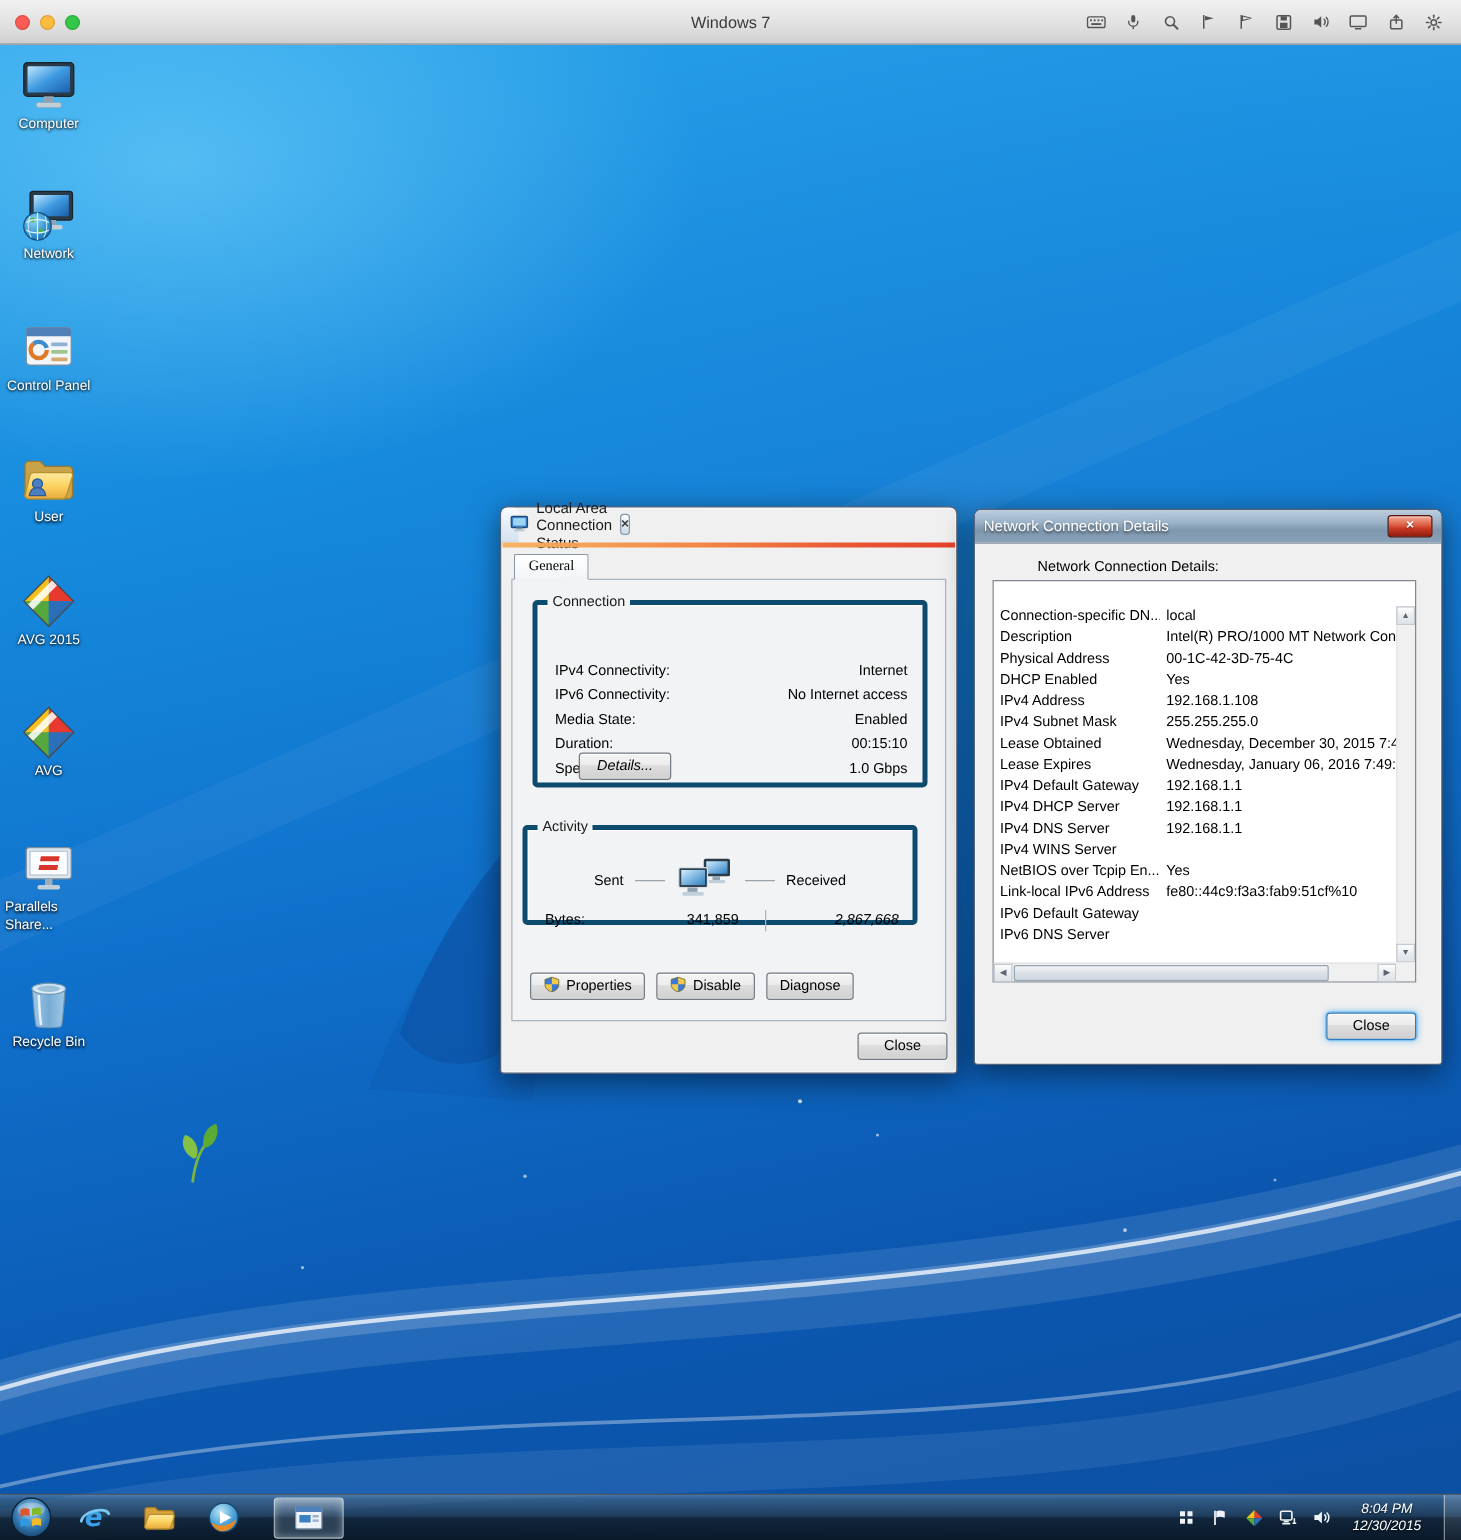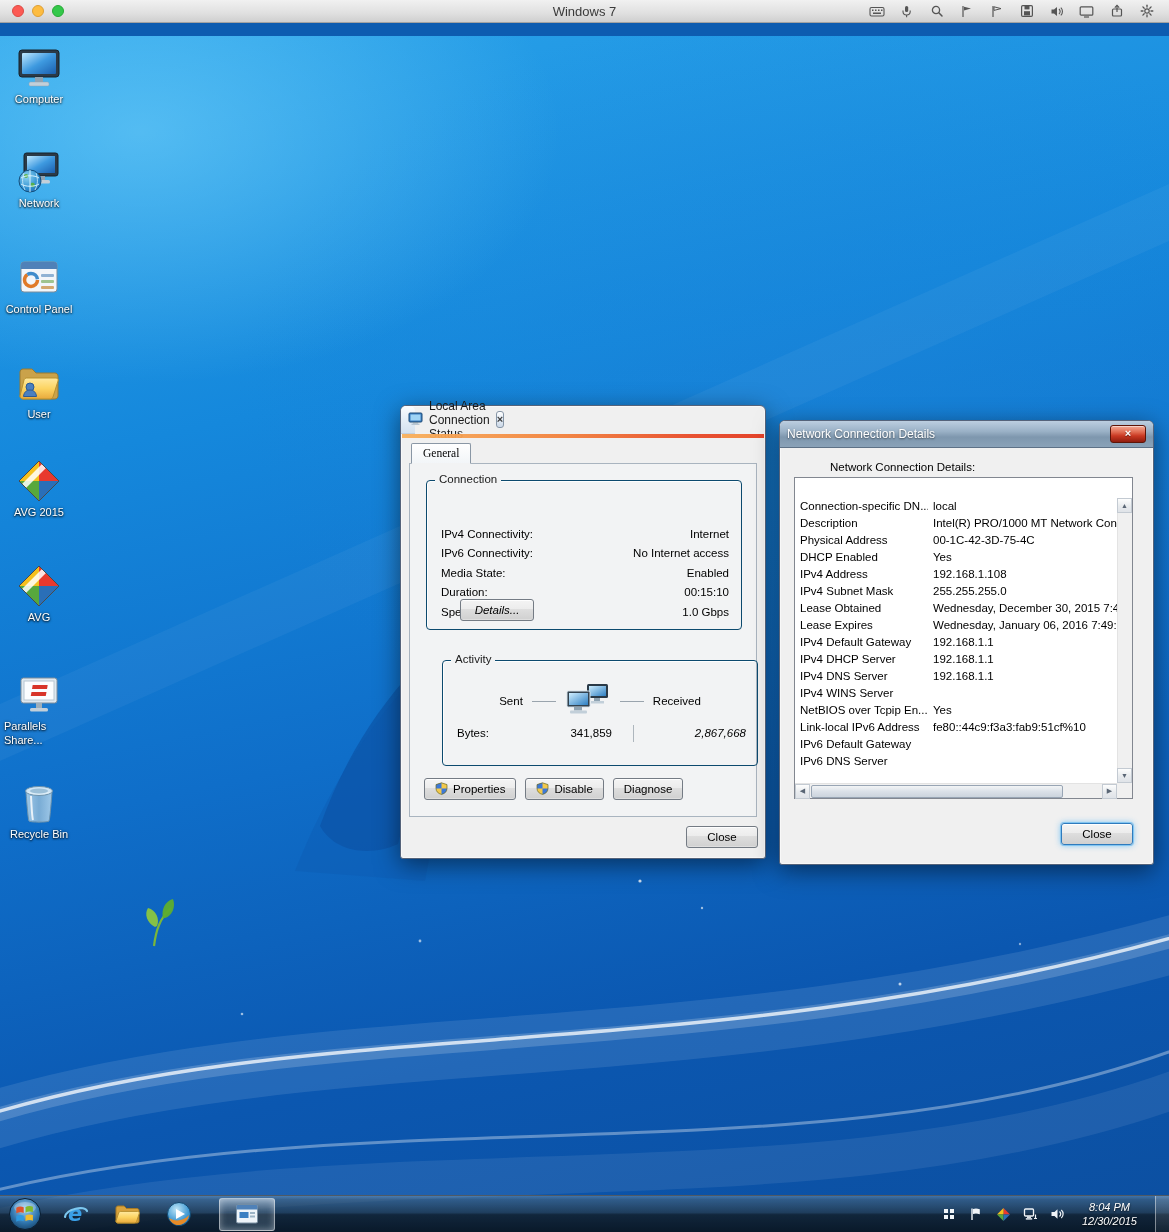--- a/index.html
+++ b/index.html
@@ -1,21 +1,21 @@
 <!DOCTYPE html>
 <html><head>
 <meta charset="utf-8">
 <style>
   * { margin:0; padding:0; box-sizing:border-box; }
   html,body { width:1169px; height:1232px; }
   body { font-family:"Liberation Sans","DejaVu Sans",sans-serif; background:#000; }
   #screen { position:relative; width:1169px; height:1232px; overflow:hidden; background:#0d5cb0; }
 
   
-  .macbar { position:absolute; top:0; left:0; right:0; height:23px; z-index:80;
+  .macbar { position:absolute; top:0; left:0; right:0; height:36px; z-index:80;
     background:linear-gradient(#f1f1f1,#e0e0e0 60%,#cfcfcf);
     border-bottom:1px solid #a2a2a2; display:flex; align-items:center; }
   .traffic { display:flex; gap:8px; margin-left:12px; z-index:2; }
   .light { width:12px; height:12px; border-radius:50%; }
   .light.red { background:#fc5a54; border:1px solid #dd4a43; }
   .light.yellow { background:#fdbc40; border:1px solid #de9f34; }
   .light.green { background:#34c84a; border:1px solid #27aa35; }
   .mac-title { position:absolute; left:0; right:0; text-align:center; font-size:13px; color:#3a3a3a; }
   .mac-icons { margin-left:auto; display:flex; align-items:center; gap:13px; padding-right:14px; z-index:2; }
   .mac-icons .mi { display:flex; align-items:center; justify-content:center; width:17px; height:16px; }
@@ -58,21 +58,21 @@
   .attention-strip { position:absolute; top:28px; left:1px; right:1px; height:4px;
     background:linear-gradient(90deg,#f8b05c,#f2803c 45%,#e84a28 80%,#e33a20); opacity:.95; }
 
   
   .tabstrip { position:absolute; top:37px; left:10px; height:21px; display:flex; z-index:2;font-family:Liberation Serif, serif; }
   .tab.selected { background:linear-gradient(#ffffff,#f2f5f8); border:1px solid #8a97a5;
     border-bottom:1px solid #f2f3f4; border-radius:2px 2px 0 0; padding:3px 11px 2px; font-size:11.5px; }
   .tabpage { position:absolute; left:8px; top:57px; width:348px; height:354px;
     border:1px solid #a9b4bf; background:#f2f3f4; }
 
-  .groupbox { position:absolute; border:1px solid #0c4a6e; border-radius:4px;
+  .groupbox { position:absolute; border:4px solid #0c4a6e; border-radius:4px;
     box-shadow:inset 1px 1px 0 rgba(255,255,255,.9); }
   .gb-label { position:absolute; top:-8px; left:8px; padding:0 4px; background:#f2f3f4;
     font-size:11.5px; color:#1a1a1a; }
 
   .conn-rows { position:absolute; top:20px; left:14px; right:12px;margin-top:23px; }
   .conn-row { display:flex; justify-content:space-between; align-items:center; height:19.5px; }
 
   .w7-btn { display:inline-flex; align-items:center; justify-content:center; gap:5px;
     height:22px; padding:0 10px; font-family:inherit; font-size:11.5px; color:#000; cursor:default;
     background:linear-gradient(#f4f4f4,#ececec 45%,#dedede 46%,#d0d0d0);
@@ -456,21 +456,21 @@
               <div class="conn-row">
                 <span>Speed:</span>
                 <span>1.0 Gbps</span>
               </div>
             </div>
           <button class="w7-btn details-btn">
             <span>Details...</span>
           </button>
         </div>
 
-        <div class="groupbox" style="left:32px; top:196px; width:316px; height:106px;">
+        <div class="groupbox" style="left:8px; top:196px; width:316px; height:80px;">
           <span class="gb-label">Activity</span>
           <div class="act-row">
             <span>Sent</span>
             <span class="act-dash"></span>
             <span><svg width="46" height="34" viewBox="0 0 46 34">
                   <defs>
                     <linearGradient id="gact" x1="0" y1="0" x2="1" y2="1">
                       <stop offset="0" stop-color="#cfeeff"></stop>
                       <stop offset="1" stop-color="#2e7fc2"></stop>
                     </linearGradient>
@@ -518,21 +518,21 @@
             <span>Diagnose</span>
           </button>
         </div>
       </div>
 
       <button class="w7-btn status-close">
         <span>Close</span>
       </button>
     </div>
 
-    <div class="dlg" style="left:779px; top:384px; width:375px; height:445px; z-index:20">
+    <div class="dlg" style="left:779px; top:371px; width:375px; height:445px; z-index:20">
       <div class="titlebar active" style="height:27px">
         <span class="tb-title white">Network Connection Details</span>
         <span class="cap-close-red">×</span>
       </div>
 
       <div class="details-label">Network Connection Details:</div>
 
       <div class="listview">
         <div class="lv-rows">
             <div class="lv-row">

